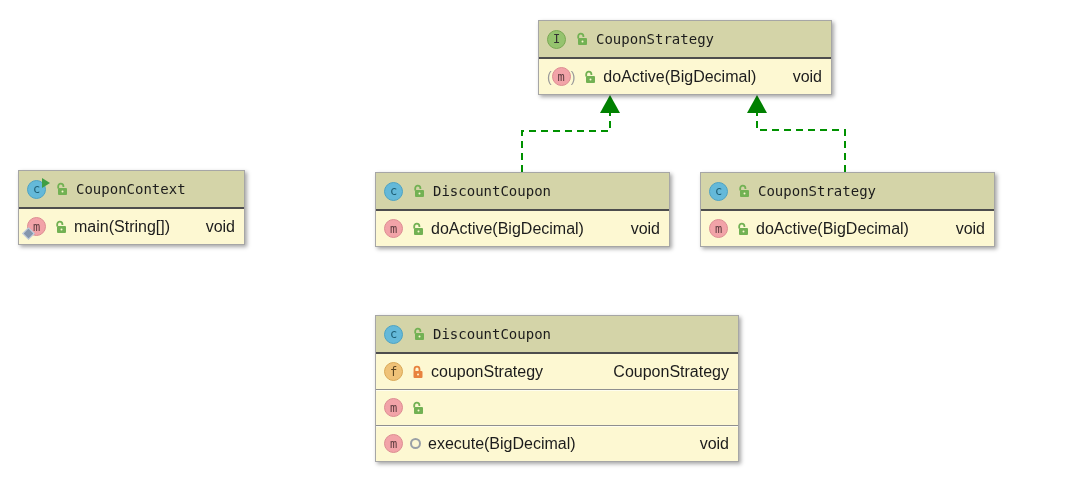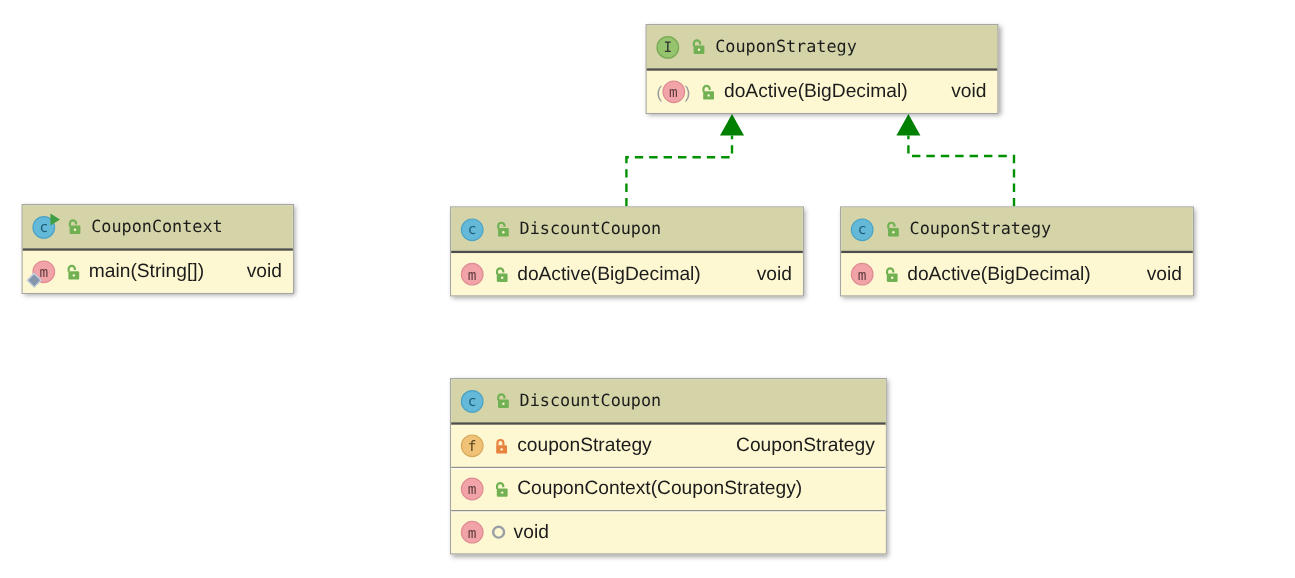--- a/index.html
+++ b/index.html
@@ -233,27 +233,24 @@
     </div>
     <div class="uml-row">
       <span class="circ method-circ">m</span>
       <span class="lock">
         <svg width="14" height="14" viewBox="0 0 14 14">
             <path d="M4.2 6.5 V4.2 a2.6 2.6 0 0 1 5.2 0 V5" fill="none" stroke="#72b153" stroke-width="1.8"></path>
             <rect x="4" y="6" width="9" height="7" rx="1" fill="#72b153"></rect>
             <circle cx="8.5" cy="9.5" r="1" fill="#fdf8d2"></circle>
           </svg>
       </span>
-      <span class="member-text">
-        <span>CouponContext(CouponStrategy)</span>
-        <span></span>
-      </span>
     </div>
     <div class="uml-row">
       <span class="circ method-circ">m</span>
       <span class="pkg-ring"></span>
       <span class="member-text">
+        <span>execute(BigDecimal)</span>
         <span>void</span>
       </span>
     </div>
   </div>
 
 </div>
 
 </body></html>

